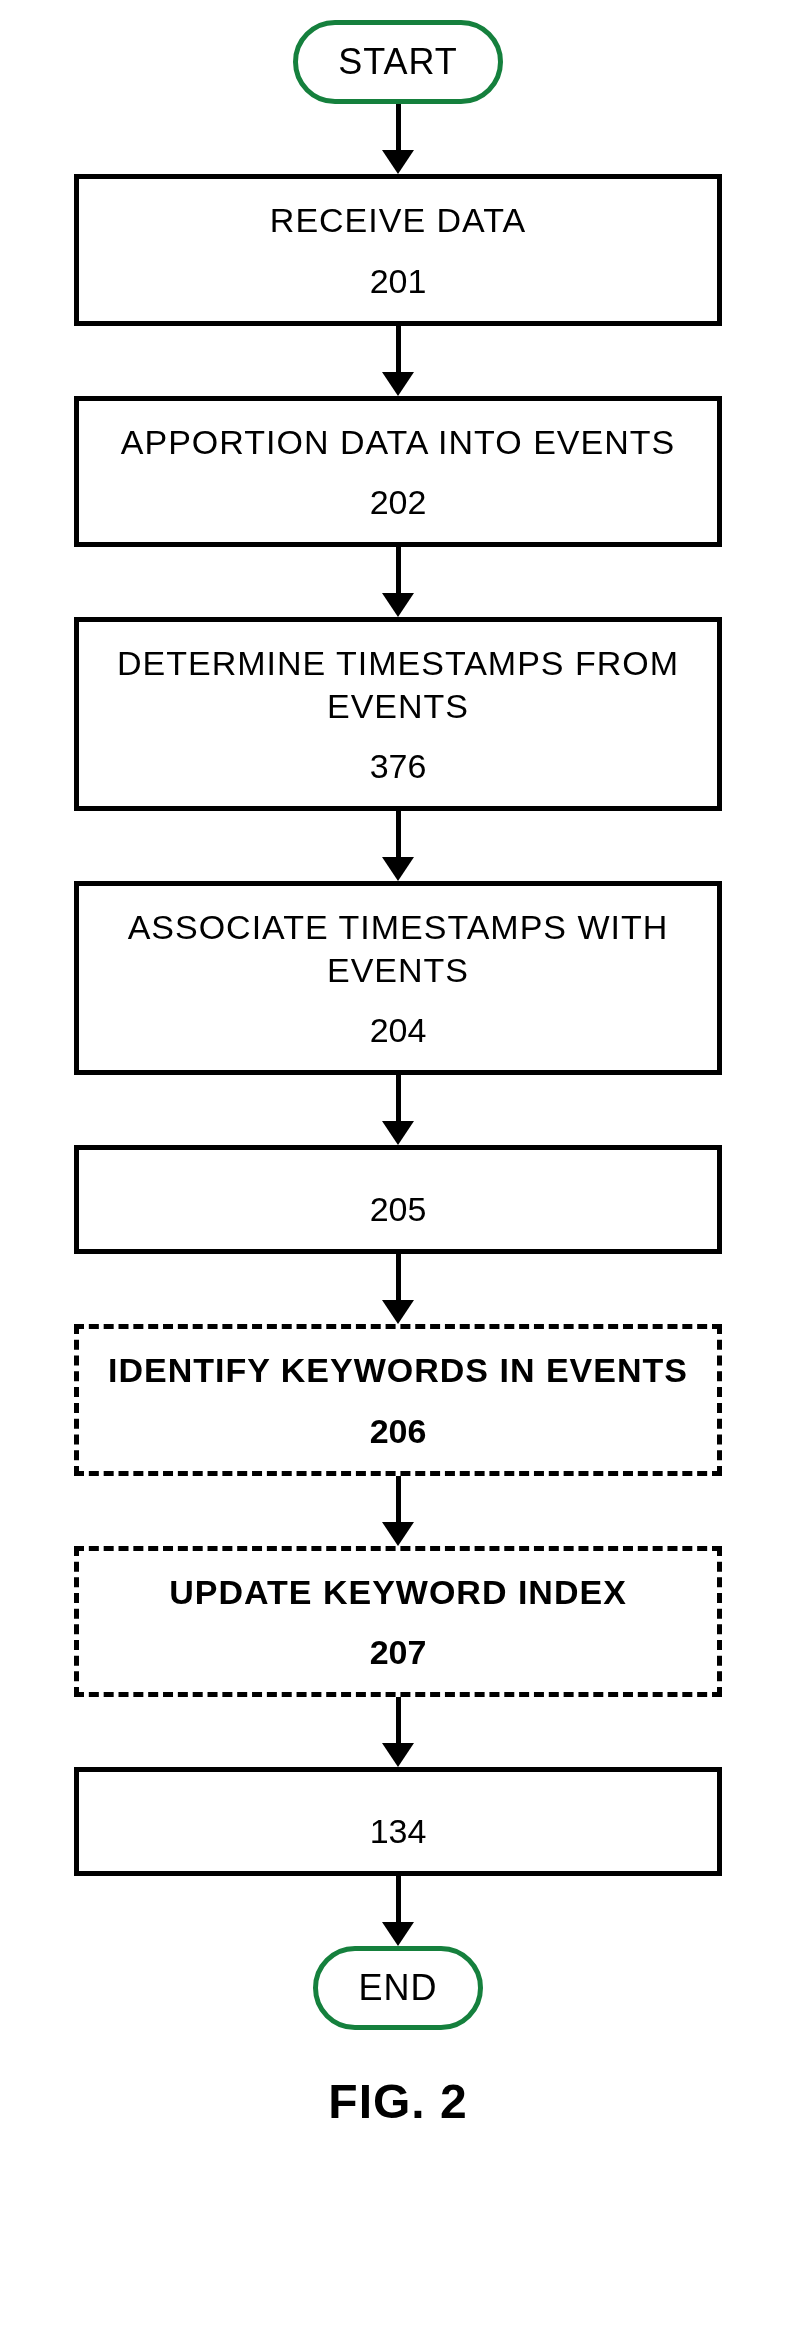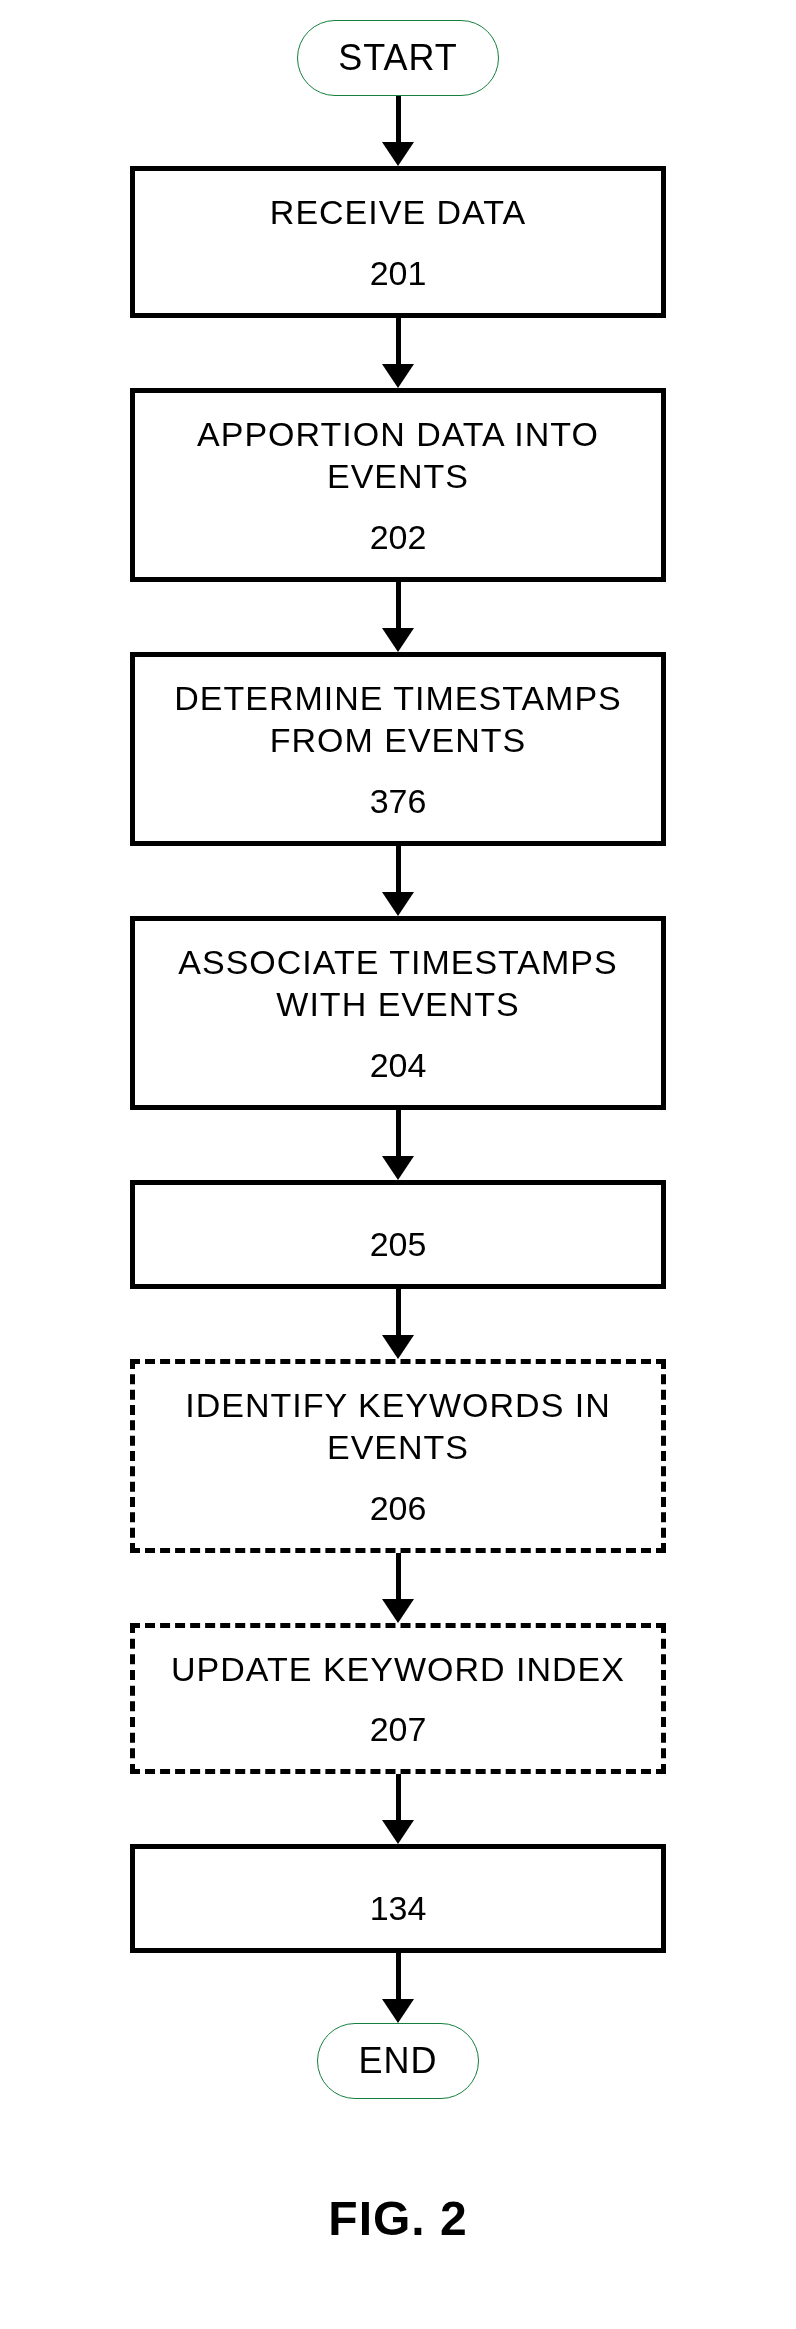--- a/index.html
+++ b/index.html
@@ -10,38 +10,39 @@
   }
   .page {
     width: 796px;
     box-sizing: border-box;
     padding: 20px 0 40px 0;
     display: flex;
     flex-direction: column;
     align-items: center;
   }
   .terminal {
-    border: 1px solid #15803d;
+    border: 5px solid #15803d;
     border-radius: 50px;
     padding: 16px 40px;
     font-size: 36px;
     font-weight: 400;
     letter-spacing: 1px;
     background: #fff;
   }
   .box {
     border: 5px solid #000;
-    width: 536px;
+    width: 648px;
     box-sizing: border-box;
     padding: 20px 20px;
     text-align: center;
     background: #fff;
   }
   .box.dashed {
     border-style: dashed;
+    font-weight: bold;
   }
   .box .title {
     font-size: 34px;
     letter-spacing: 1px;
     line-height: 1.25;
   }
   .box .num {
     font-size: 34px;
     margin-top: 20px;
   }
@@ -61,21 +62,21 @@
     width: 0;
     height: 0;
     border-left: 16px solid transparent;
     border-right: 16px solid transparent;
     border-top: 24px solid #000;
     margin-top: -1px;
   }
   .caption {
     font-size: 48px;
     font-weight: 700;
-    margin-top: 92px;
+    margin-top: 44px;
     letter-spacing: 1px;
   }
 </style>
 </head>
 <body>
 
 <div class="page">
 
   <div class="terminal">
     <span>START</span>

